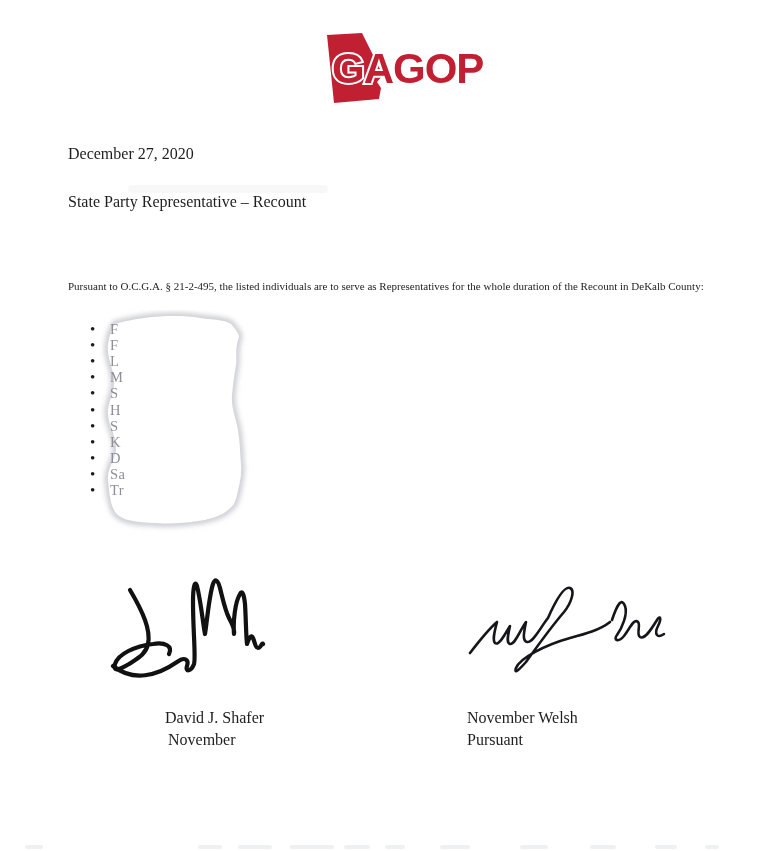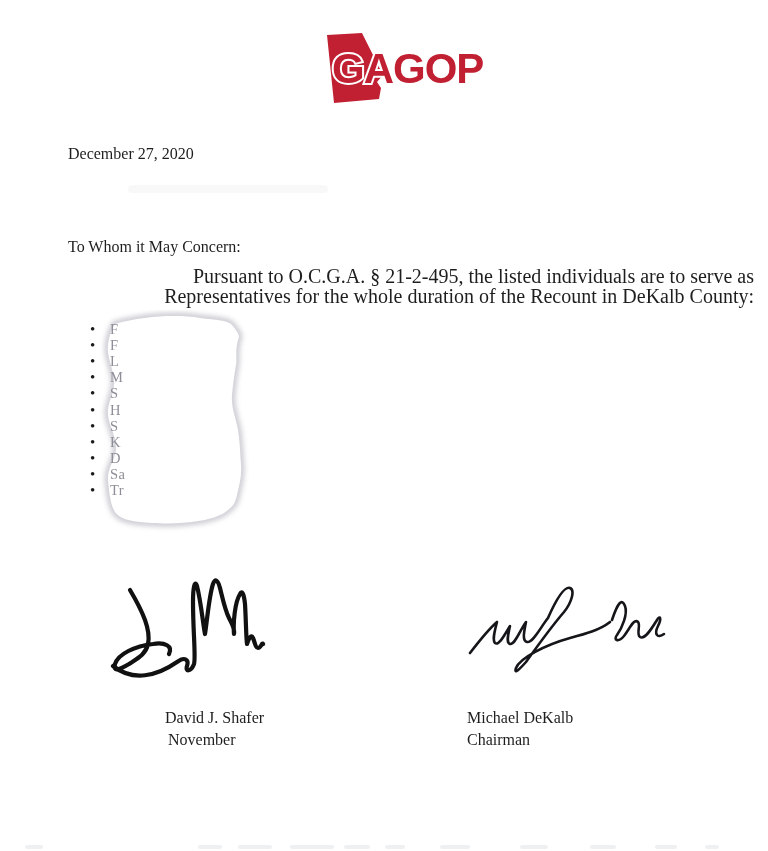--- a/index.html
+++ b/index.html
@@ -13,21 +13,21 @@
   .logo-svg { position:absolute; left:318px; top:28px; width:176px; height:80px; }
   .logo-text {
     font-family:"Liberation Sans", sans-serif; font-weight:bold;
     font-size:42px; letter-spacing:-1px;
   }
 
   
   .date       { left:68px; top:145px; font-size:16px; }
   .subject    { left:68px; top:193px; font-size:16px; }
   .salutation { left:68px; top:238px; font-size:16px; }
-  .bodytext   { left:68px; top:267px; width:686px; font-size:20px; line-height:19.5px;text-align:right; }
+  .bodytext   { left:68px; top:277px; width:686px; font-size:11px; line-height:19.5px; }
 
   
   .remnant { left:128px; top:185px; width:200px; height:8px;
              background:rgba(150,150,165,0.07); border-radius:4px; }
 
   
   .rlist { left:90px; top:321px; z-index:2; }
   .rrow  { height:16.2px; display:flex; align-items:center; }
   .rdot  { width:20px; font-size:15px; color:#1b1b1b; }
   .rfrag { font-size:14.5px; color:#8e8e98; letter-spacing:0.5px; }
@@ -51,21 +51,21 @@
 
 <div class="page">
 
   <svg class="logo-svg" viewBox="0 0 176 80" aria-hidden="true">
     <polygon points="9,7 44,5 51,19 65,47 59,54 63,60 61,71 16,75" fill="#C12032"></polygon>
     <text class="logo-text" x="14" y="55" stroke="#ffffff" stroke-width="4" paint-order="stroke" fill="#C12032">GAGOP</text>
   </svg>
 
   <div class="abs date">December 27, 2020</div>
   <div class="abs remnant"></div>
-  <div class="abs salutation">To Whom it May Concern:</div>
+  <div class="abs subject">State Party Representative – Recount</div>
   <div class="abs bodytext">Pursuant to O.C.G.A. § 21-2-495, the listed individuals are to serve as Representatives for the whole duration of the Recount in DeKalb County:</div>
 
   <svg class="blob-svg" viewBox="0 0 162 228" aria-hidden="true">
     <defs>
         <filter id="soft" x="-20%" y="-20%" width="140%" height="140%">
           <feGaussianBlur stdDeviation="2.4"></feGaussianBlur>
         </filter>
       </defs>
     <path fill="none" stroke="#b8b9c2" stroke-width="7" opacity="0.7" filter="url(#soft)" d="M22,14 C50,6 85,4 107,8 C122,10 136,10 140,16 C146,24 147,26 145,30 C142,40 144,48 143,55 C141,66 140,74 139,85 C138,98 143,108 145,120 C147,132 147,143 148,155 C149,166 146,176 144,185 C142,194 140,196 135,200 C124,210 100,212 87,213 C74,214 57,213 47,212 C36,211 26,208 22,202 C17,194 16,180 15,170 C14,159 22,150 23,140 C24,128 16,116 15,105 C14,94 20,86 21,75 C22,64 16,52 15,42 C14,32 18,20 22,14 Z"></path>
     <path fill="#ffffff" d="M22,14 C50,6 85,4 107,8 C122,10 136,10 140,16 C146,24 147,26 145,30 C142,40 144,48 143,55 C141,66 140,74 139,85 C138,98 143,108 145,120 C147,132 147,143 148,155 C149,166 146,176 144,185 C142,194 140,196 135,200 C124,210 100,212 87,213 C74,214 57,213 47,212 C36,211 26,208 22,202 C17,194 16,180 15,170 C14,159 22,150 23,140 C24,128 16,116 15,105 C14,94 20,86 21,75 C22,64 16,52 15,42 C14,32 18,20 22,14 Z"></path>
@@ -130,22 +130,22 @@
       <path d="M15,73 C25,60 35,48 42,42 C40,50 37,60 40,63 C44,66 50,54 55,46 C53,55 51,63 55,64 C60,65 65,50 71,42 C69,52 67,61 72,62 C78,63 85,48 93,38 C101,20 109,6 115,8 C120,10 117,22 109,32 C97,46 81,68 71,82 C63,91 59,94 61,88 C65,78 90,65 115,58 C130,54 145,50 155,42"></path>
       <path d="M157,40 C163,22 167,18 170,26 C173,34 167,48 162,55 C158,60 163,63 169,56 C175,48 179,38 183,42 C186,45 181,54 185,57 C190,60 197,48 202,40 C205,35 207,38 203,46 C199,54 202,59 209,54"></path>
     </g>
   </svg>
 
   <div class="abs sigblock sigblock-left">
     <div>David J. Shafer</div>
     <div class="sig-title">November</div>
   </div>
   <div class="abs sigblock sigblock-right">
-    <div>Michael DeKalb</div>
-    <div>Chairman</div>
+    <div>November Welsh</div>
+    <div>Pursuant</div>
   </div>
 
   <div class="abs bottom-smudges">
     <span class="smudge" style="left:25px;  width:18px;"></span>
     <span class="smudge" style="left:198px; width:24px;"></span>
     <span class="smudge" style="left:238px; width:34px;"></span>
     <span class="smudge" style="left:290px; width:44px;"></span>
     <span class="smudge" style="left:344px; width:26px;"></span>
     <span class="smudge" style="left:385px; width:20px;"></span>
     <span class="smudge" style="left:440px; width:30px;"></span>

